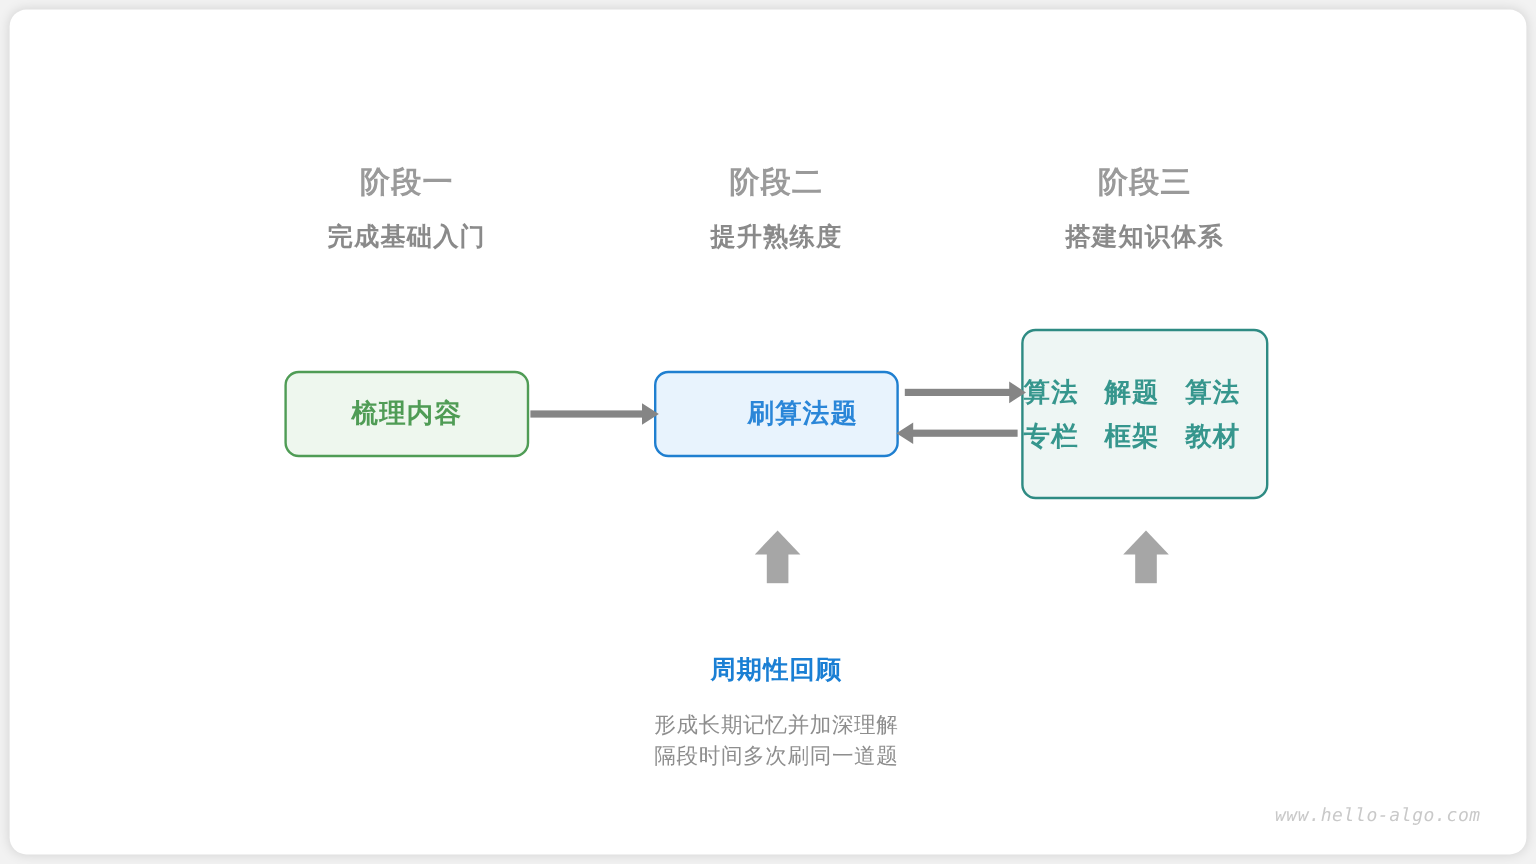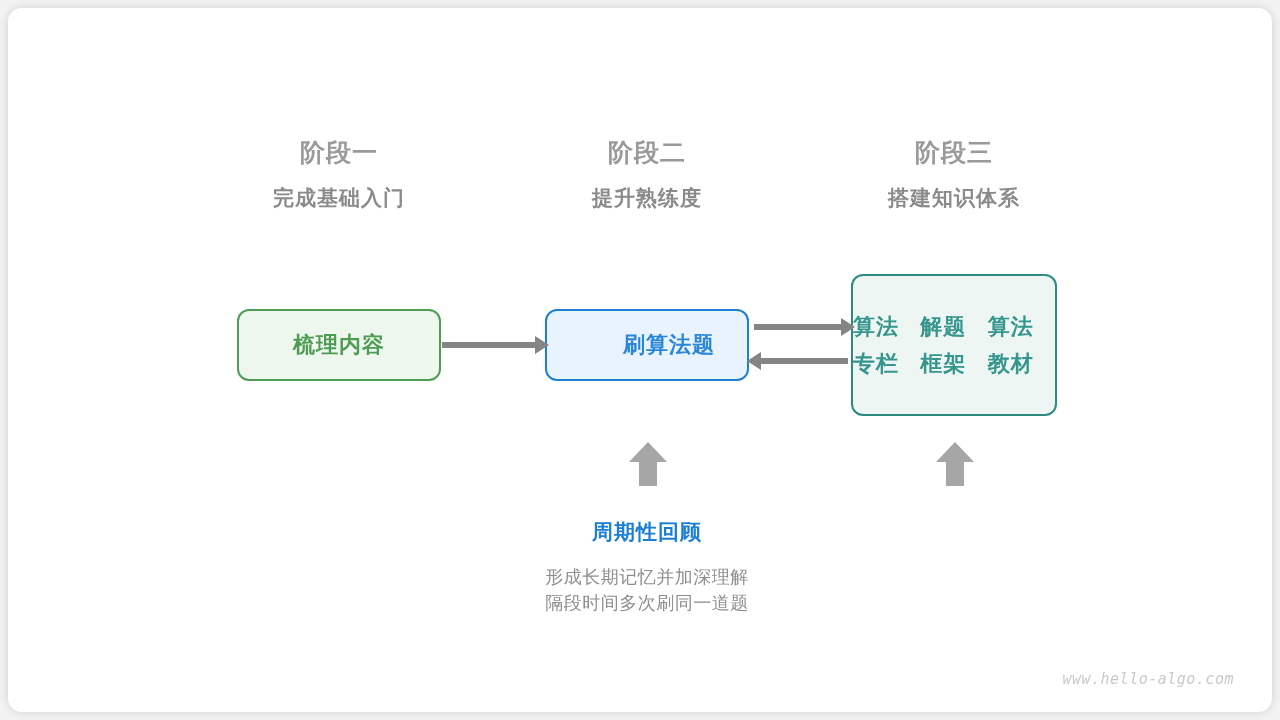--- a/index.html
+++ b/index.html
@@ -151,21 +151,21 @@
     width: 300px;
     text-align: center;
   }
   .note-title {
     font-size: 21px;
     font-weight: bold;
     line-height: 28px;
     letter-spacing: 1px;
     white-space: nowrap;
   }
-  .note-title.blue { color: #1a7fd4; }
+  .note-title.blue { color: #1a7fd4; margin-top: 27px; }
   .note-title.teal { color: #35968d; }
   .note-desc {
     margin-top: 18px;
     font-size: 18px;
     color: #8e8e8e;
     line-height: 26px;
     letter-spacing: 0.5px;
     white-space: nowrap;
   }
   .note-1 { left: 489px; top: 510px; }

